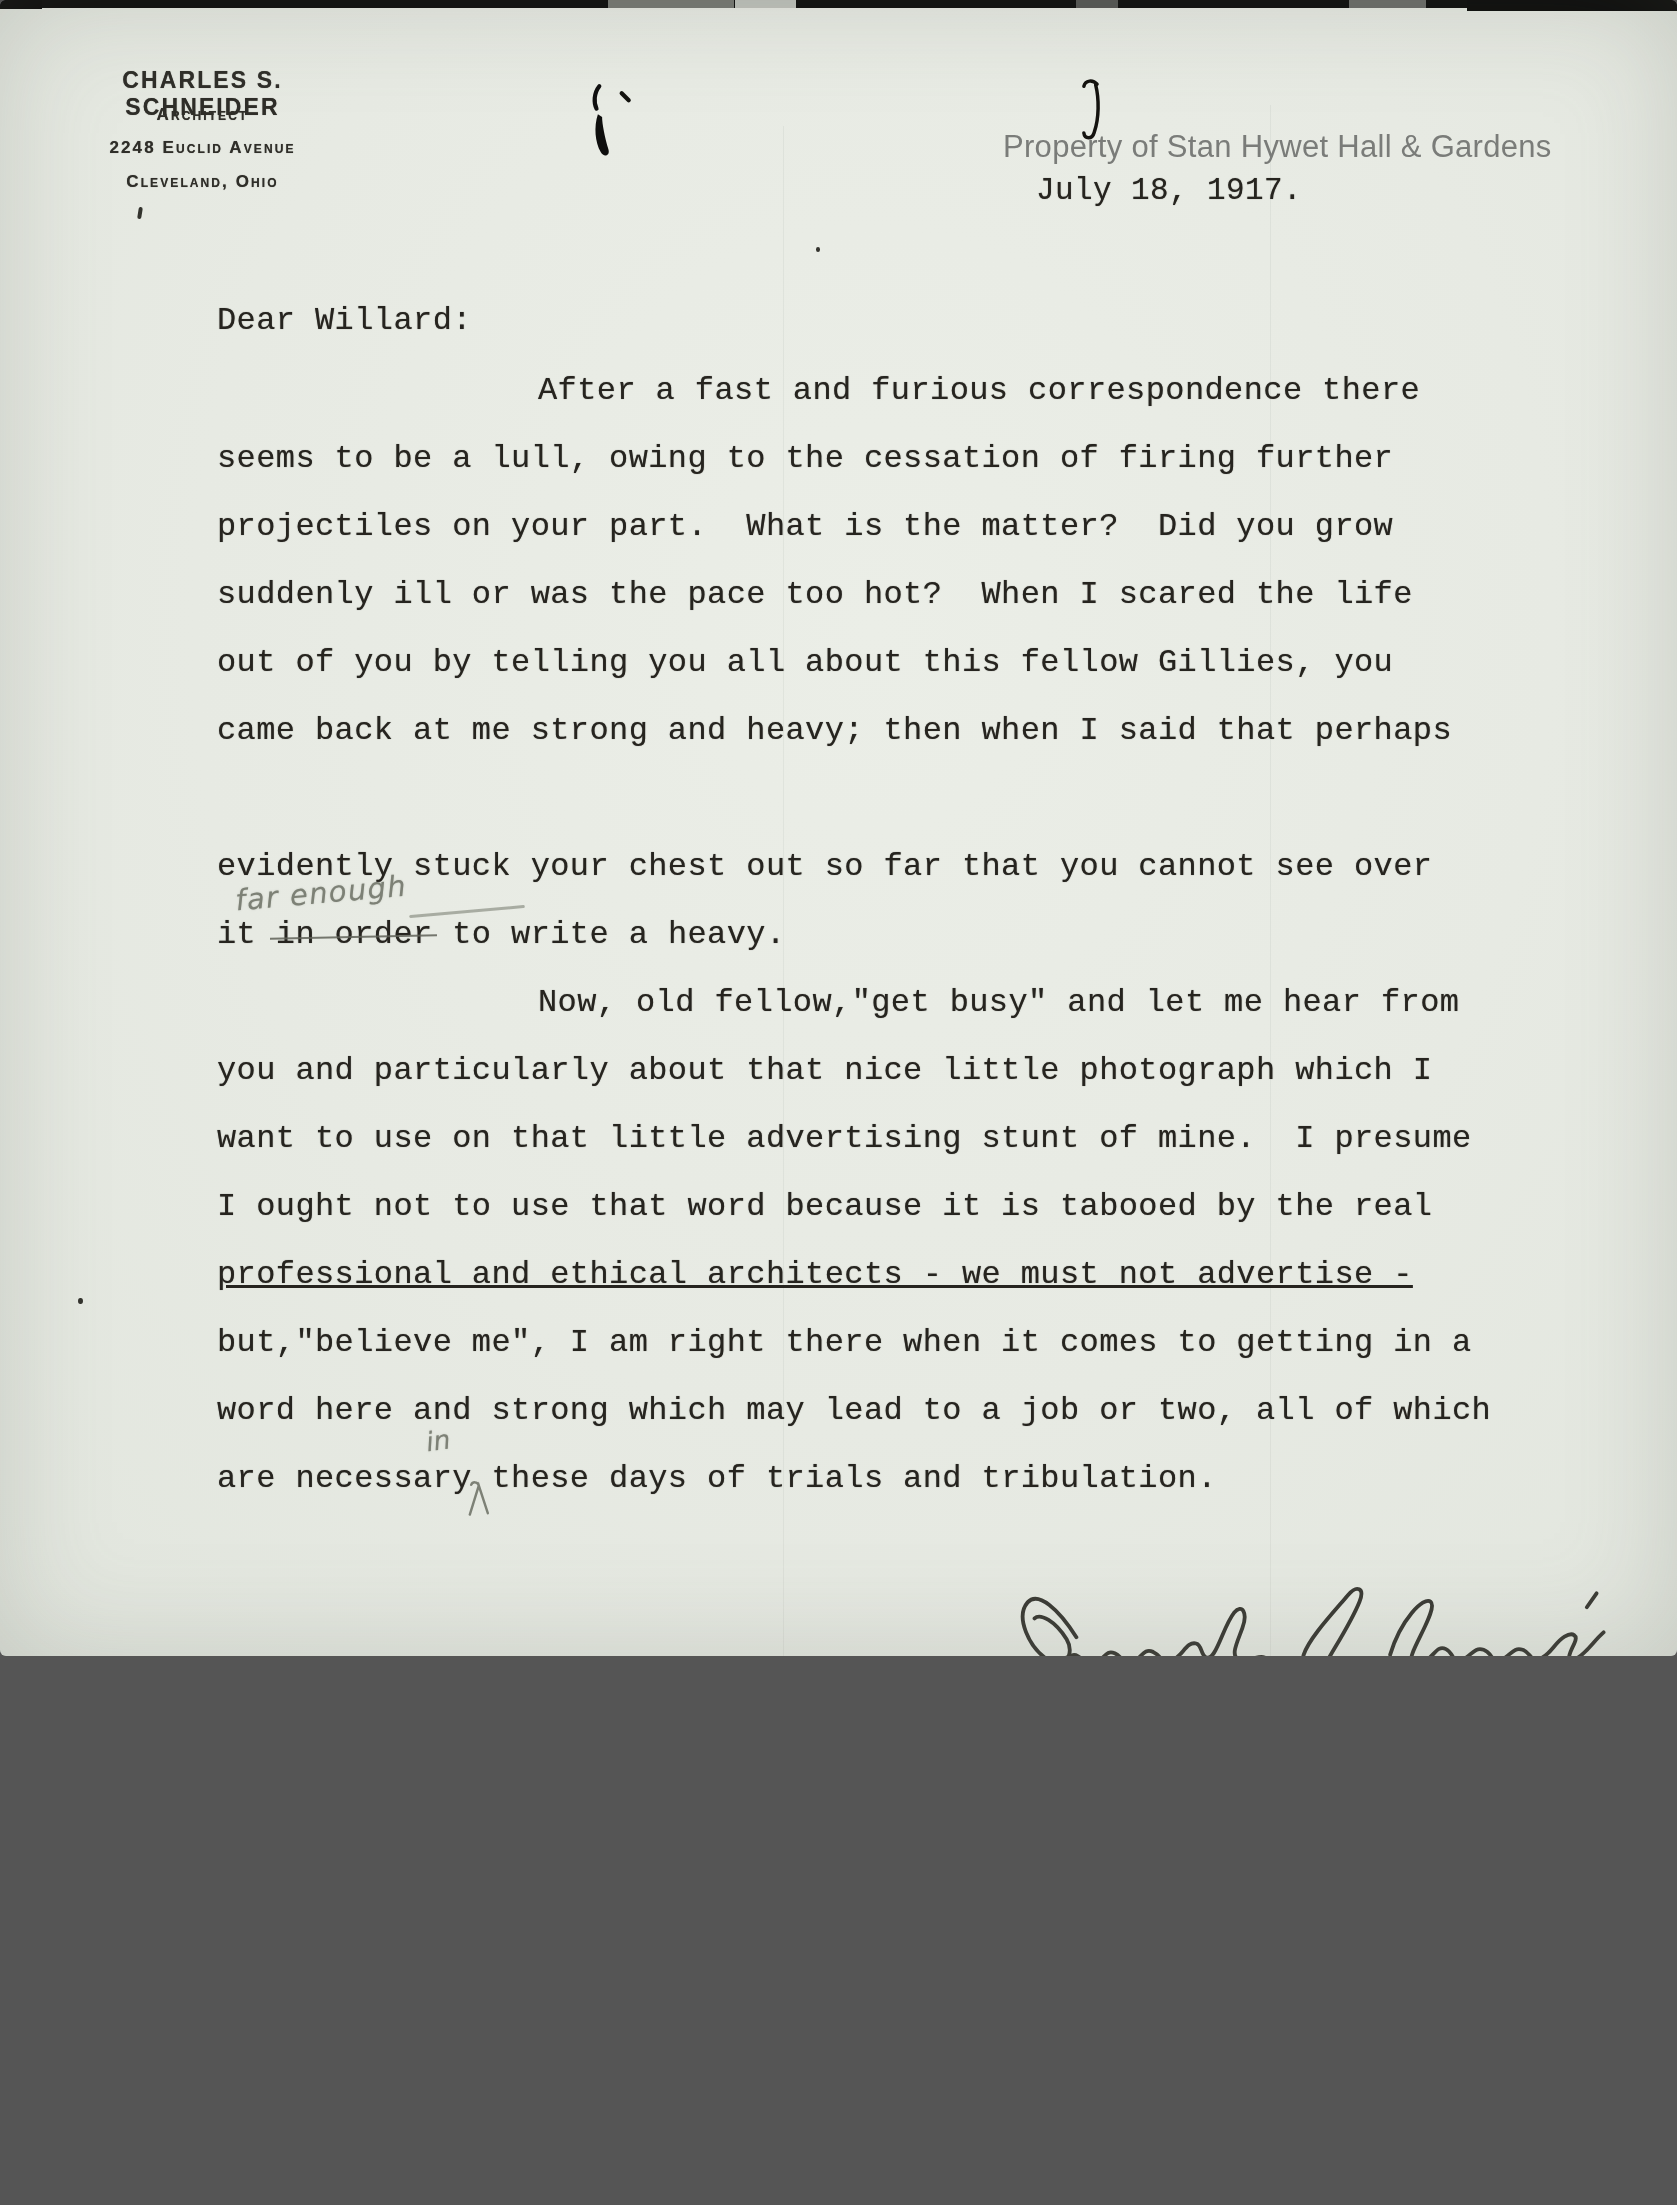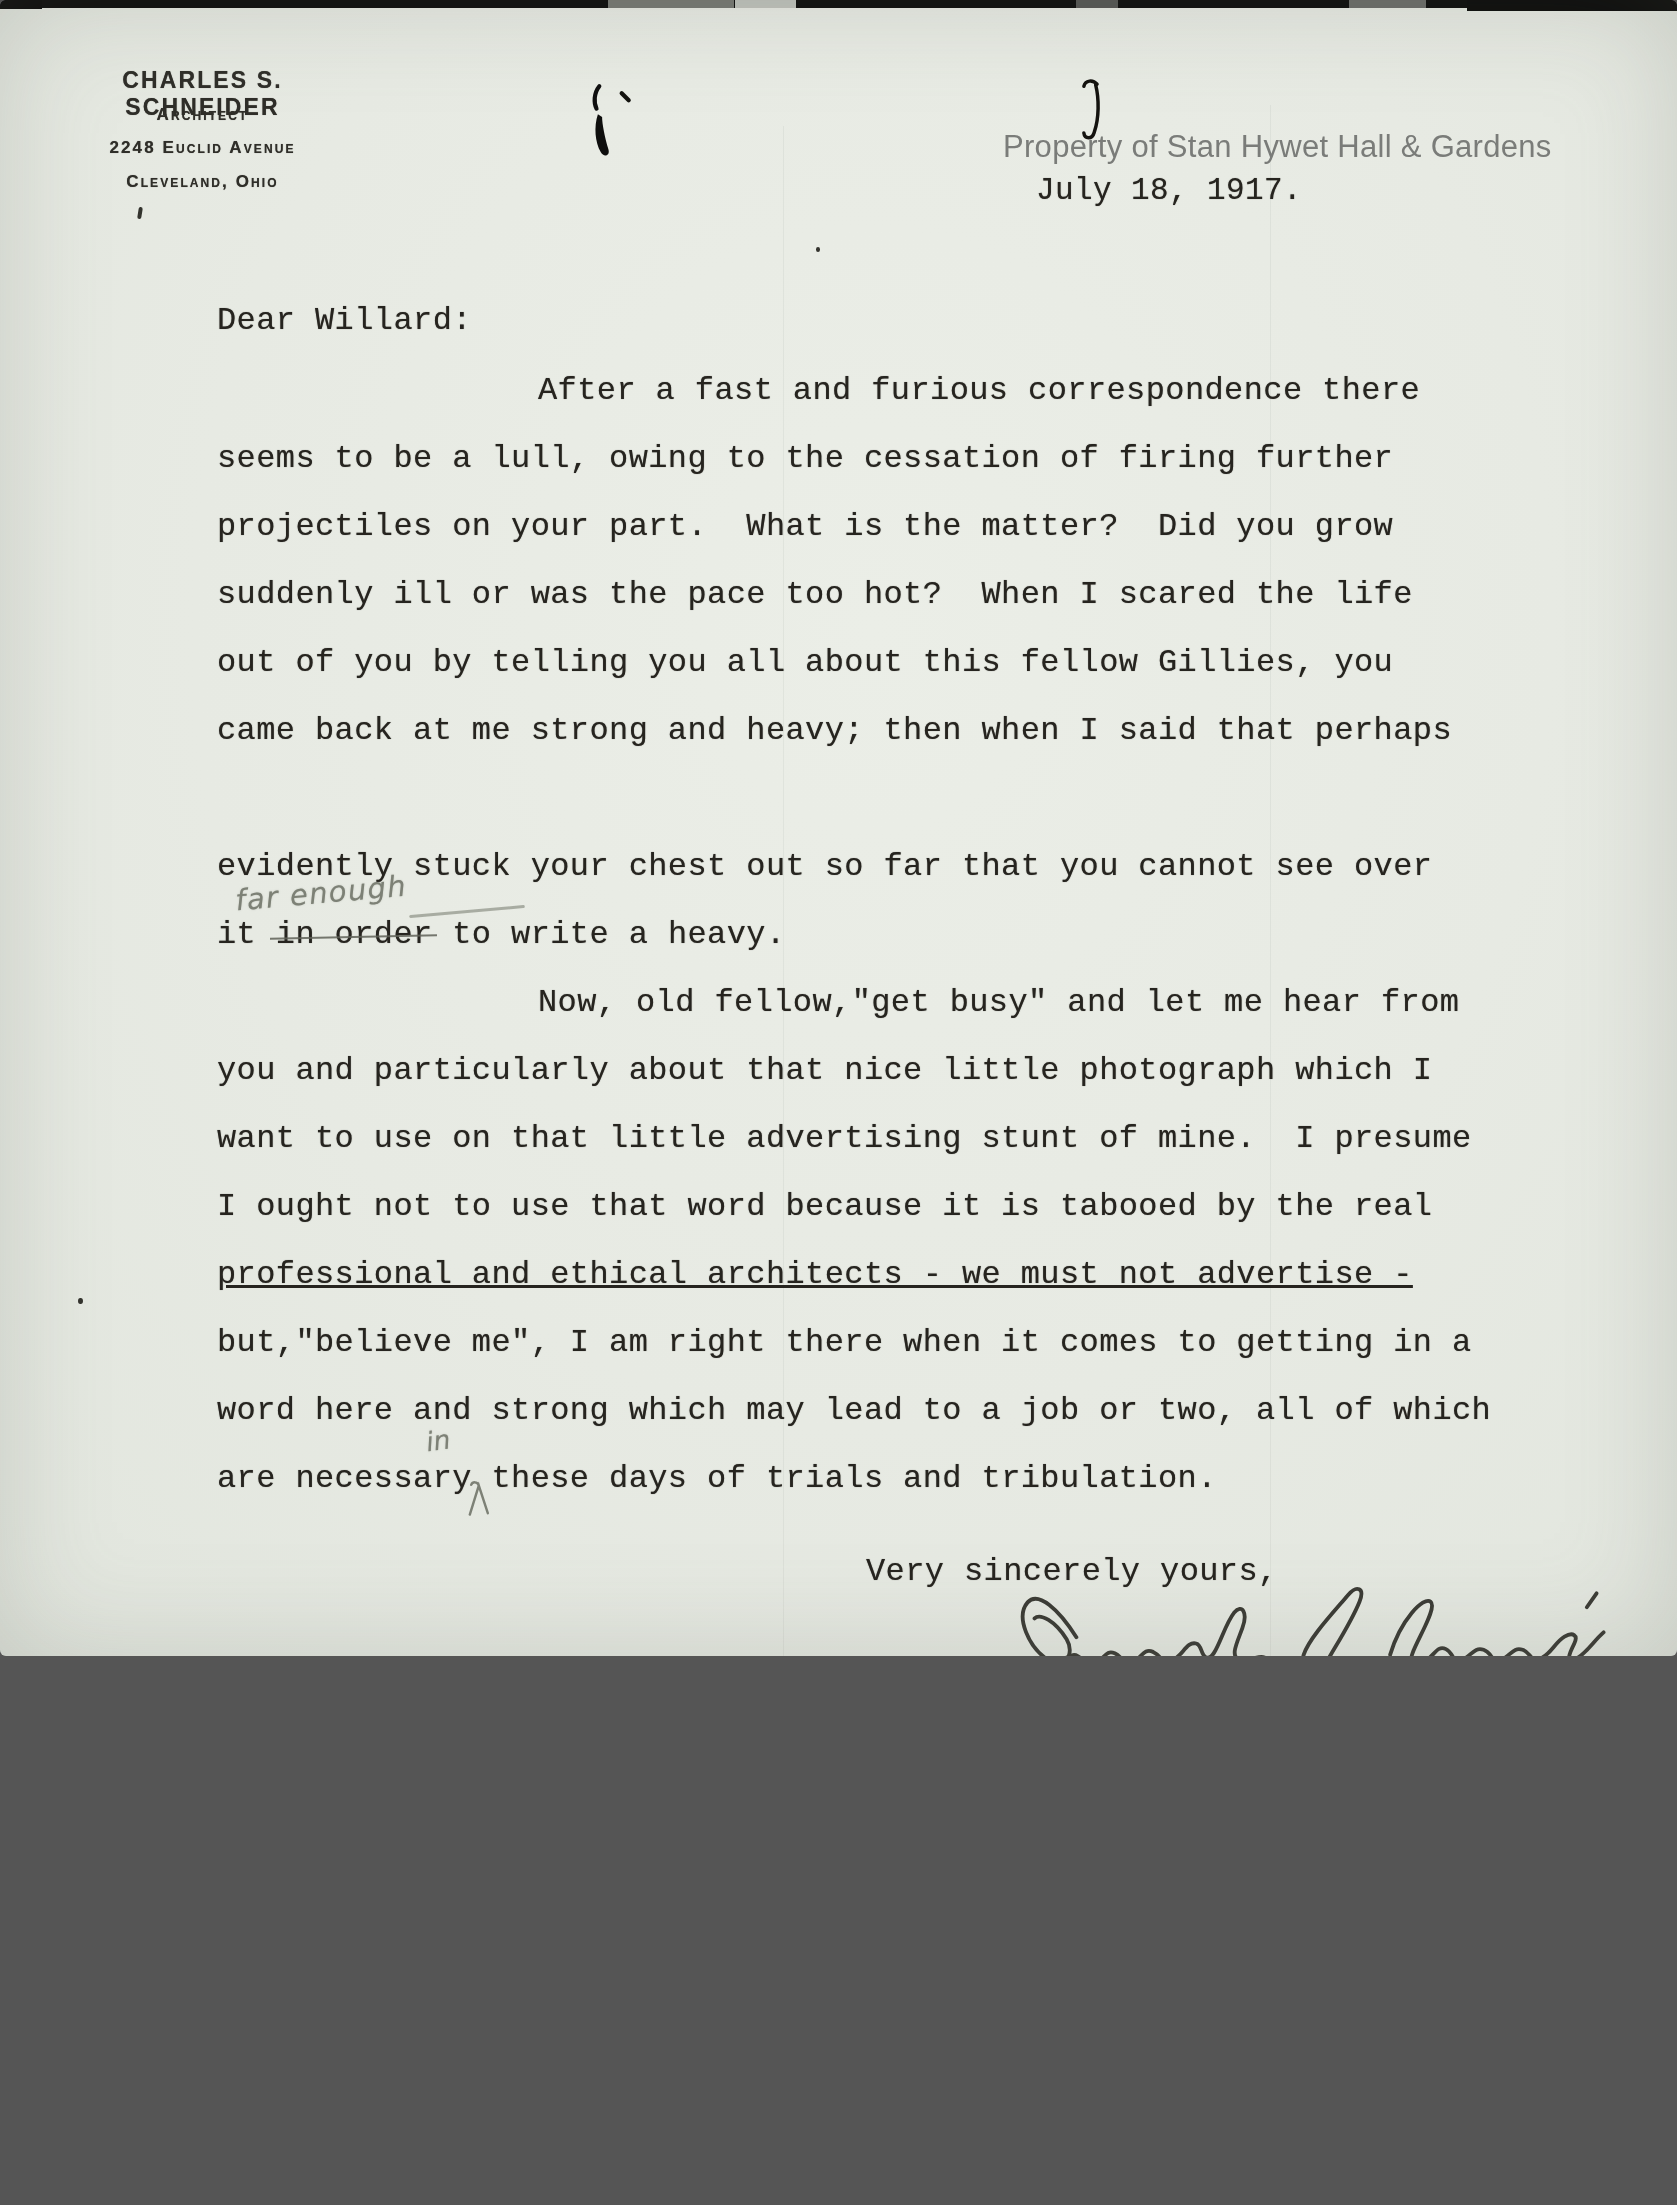--- a/index.html
+++ b/index.html
@@ -110,21 +110,20 @@
   <div class="abs typed" style="left:217px;top:1256px;text-decoration:underline;">professional and ethical architects - we must not advertise -</div>
   <div class="abs typed" style="left:217px;top:1324px;">but,"believe me", I am right there when it comes to getting in a</div>
   <div class="abs typed" style="left:217px;top:1392px;">word here and strong which may lead to a job or two, all of which</div>
   <div class="abs typed" style="left:217px;top:1460px;"><span>are necessary</span><span> these days of trials and tribulation.</span></div>
 
   <div class="abs pencil hw-in">in</div>
   <svg class="abs" style="left:467px;top:1480px;width:25px;height:36px;" viewBox="0 0 36 52">
     <path d="M4,50 L17,8 L30,48 M17,8 C15,2 8,2 6,7" fill="none" stroke="#7d8176" stroke-width="3.5" stroke-linecap="round"></path>
   </svg>
 
-  <div class="abs typed" style="left:866px;top:1553px;">Very sincerely yours,</div>
 
   <svg class="abs" style="left:999px;top:1571px;width:615px;height:129px;" viewBox="0 0 880 185" role="img" aria-label="Charles S. Schneider">
     <g fill="none" stroke="#32322c" stroke-width="5.5" stroke-linecap="round" stroke-linejoin="round" opacity=".95">
       <path d="M110,95 C85,55 55,28 40,45 C22,66 42,110 70,128 C95,143 108,118 96,98 C80,72 58,60 50,68"></path>
       <path d="M70,128 C90,135 100,115 112,122 C124,129 122,138 136,133 C150,127 152,112 165,118 C178,124 176,136 190,131 C204,125 206,110 220,116 C233,122 231,134 246,129 C262,123 268,100 282,104 C290,106 288,120 296,124 C310,130 320,80 336,60 C348,46 356,60 348,82 C340,104 330,122 344,128 C356,132 368,120 380,124"></path>
       <path d="M470,140 C452,150 430,140 436,120 C444,96 478,60 500,34 C512,20 524,24 516,44 C504,74 480,110 468,132"></path>
       <circle cx="532" cy="136" r="3.5" fill="#32322c" stroke="none"></circle>
       <path d="M560,120 C575,70 608,36 618,44 C628,52 600,96 592,118 C586,134 600,136 612,128 C624,120 628,106 640,112 C652,118 648,132 662,128 C676,123 680,108 694,113 C708,118 704,132 718,128 C732,123 736,108 750,113 C762,117 760,130 774,126 C790,121 796,102 810,94 C822,87 830,92 824,104 C816,120 812,130 826,126 C840,120 852,100 866,88"></path>
       <path d="M842,52 L856,32"></path>
       <path d="M60,168 C240,196 560,192 800,150" stroke-width="9" opacity=".85"></path>

